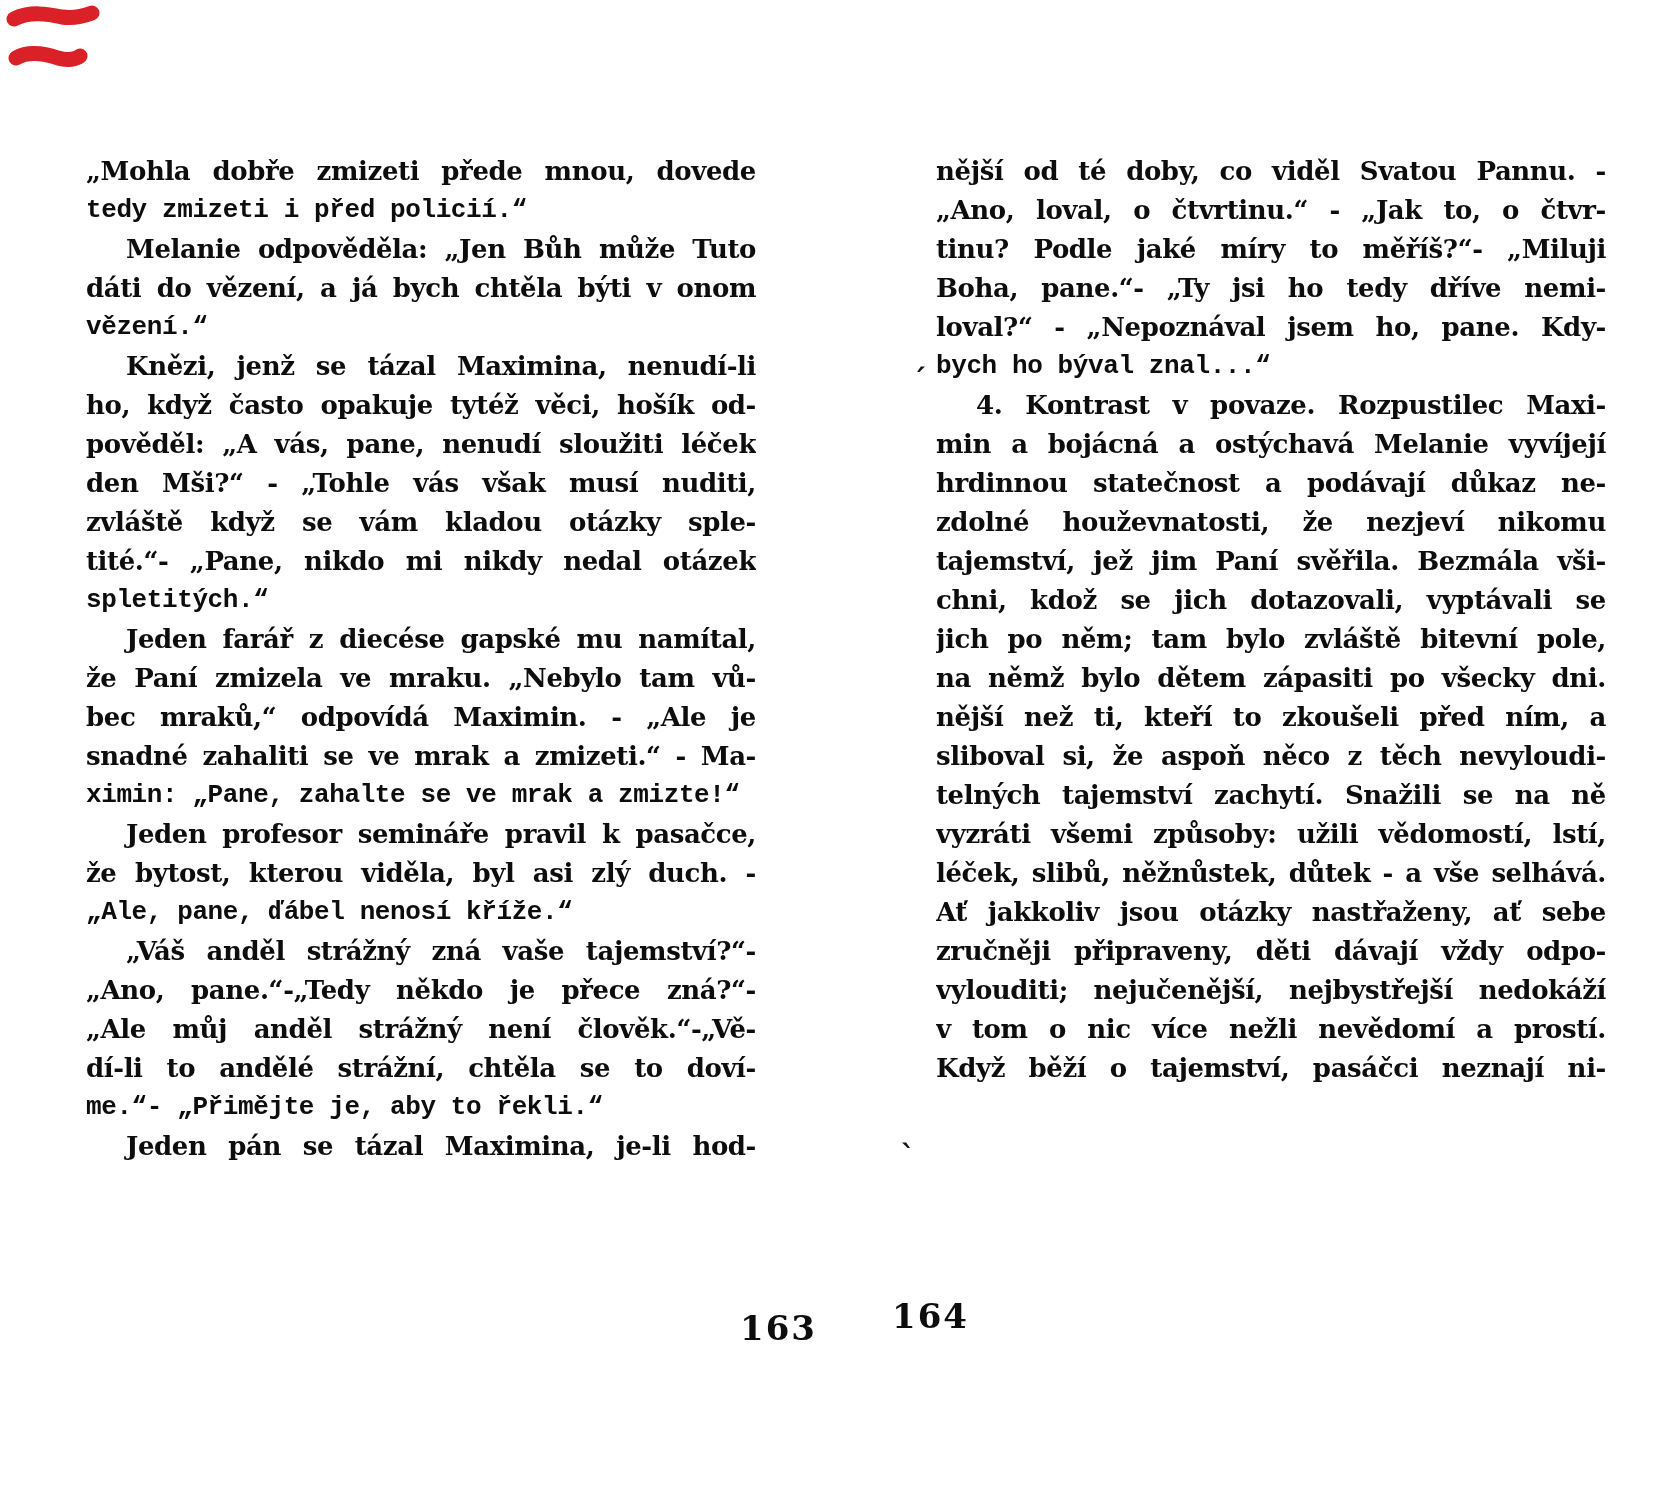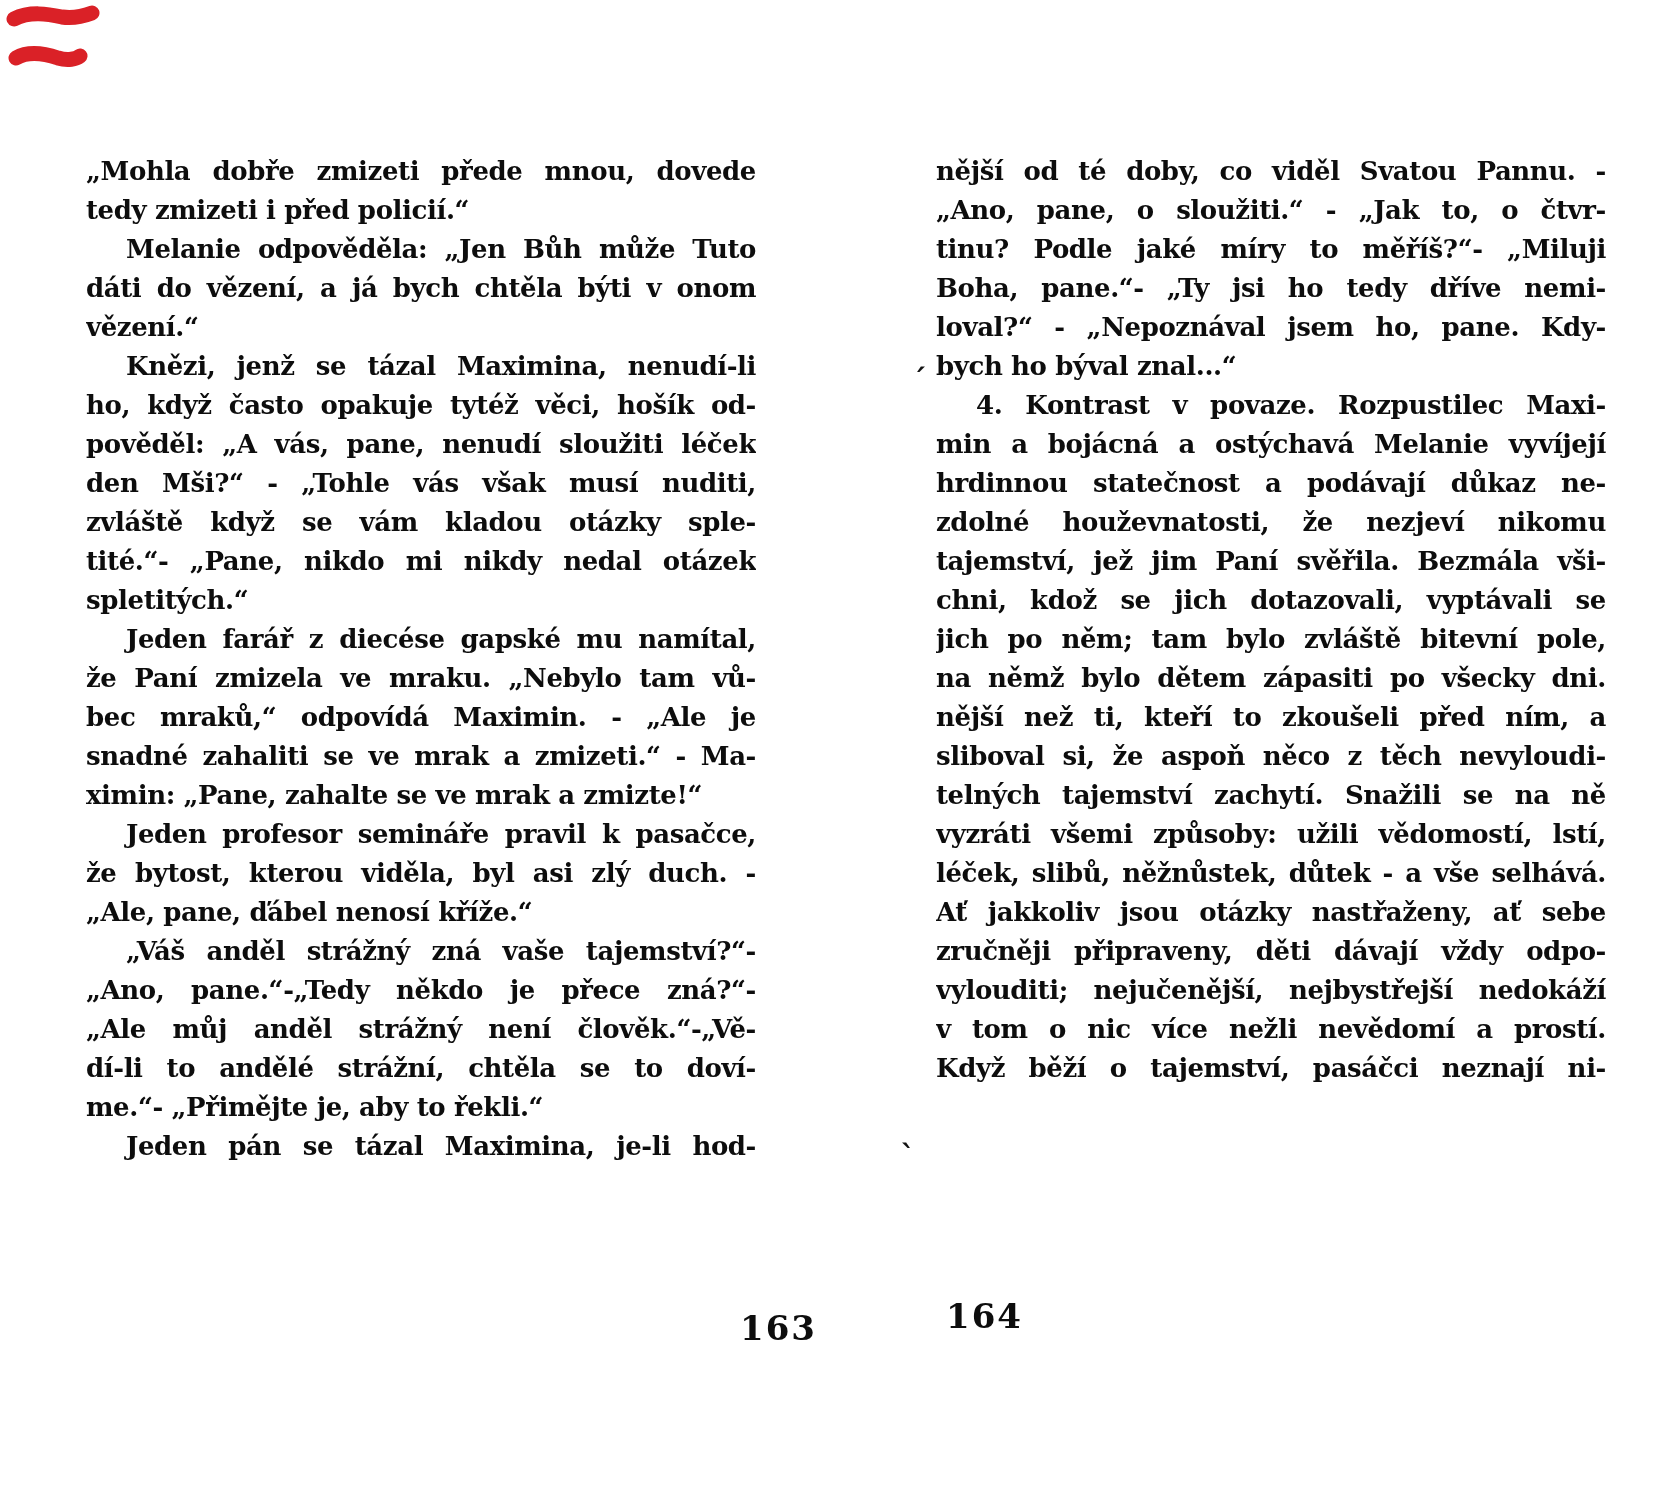--- a/index.html
+++ b/index.html
@@ -28,37 +28,38 @@
     height: 39px;
     line-height: 39px;
     overflow: hidden;
     text-align: justify;
     text-align-last: justify;
     white-space: normal;
   }
   .col .line.end {
     text-align: center;
     text-align-last: left;
+    font-family: Liberation Mono, monospace;
   }
   .col .line.indent {
     text-indent: 40px;
   }
   .col .line .italic {
   }
   .left-col  { left: 86px;  top: 152px; }
   .right-col { left: 936px; top: 152px; }
 
   .pagenum {
     position: absolute;
     font-size: 34px;
     font-weight: 700;
     letter-spacing: 2px;
   }
   .pn-left  { left: 700px; top: 1308px; margin-left: 40px; }
-  .pn-right { left: 946px; top: 1296px; }
+  .pn-right { left: 892px; top: 1296px; }
 
   .margin-mark {
     position: absolute;
     font-size: 30px;
     font-weight: 700;
     color: #111;
   }
   .mm-acute { left: 912px; top: 362px; }
   .mm-grave { left: 900px; top: 1138px; }
 
@@ -109,21 +110,21 @@
       <div class="line indent">„Váš anděl strážný zná vaše tajemství?“-</div>
       <div class="line">„Ano, pane.“-„Tedy někdo je přece zná?“-</div>
       <div class="line">„Ale můj anděl strážný není člověk.“-„Vě-</div>
       <div class="line">dí-li to andělé strážní, chtěla se to doví-</div>
       <div class="line end">me.“- „Přimějte je, aby to řekli.“</div>
       <div class="line indent">Jeden pán se tázal Maximina, je-li hod-</div>
     </div>
 
   <div class="col right-col" id="right-col">
       <div class="line">nější od té doby, co viděl Svatou Pannu. -</div>
-      <div class="line">„Ano, pane, o sloužiti.“ - „Jak to, o čtvr-</div>
+      <div class="line">„Ano, loval, o čtvrtinu.“ - „Jak to, o čtvr-</div>
       <div class="line">tinu? Podle jaké míry to měříš?“- „Miluji</div>
       <div class="line">Boha, pane.“- „Ty jsi ho tedy dříve nemi-</div>
       <div class="line">loval?“ - „Nepoznával jsem ho, pane. Kdy-</div>
       <div class="line end">bych ho býval znal...“</div>
       <div class="line indent"><span>4. </span><span class="italic">Kontrast v povaze.</span><span> Rozpustilec Maxi-</span></div>
       <div class="line">min a bojácná a ostýchavá Melanie vyvíjejí</div>
       <div class="line">hrdinnou statečnost a podávají důkaz ne-</div>
       <div class="line">zdolné houževnatosti, že nezjeví nikomu</div>
       <div class="line">tajemství, jež jim Paní svěřila. Bezmála vši-</div>
       <div class="line">chni, kdož se jich dotazovali, vyptávali se</div>

